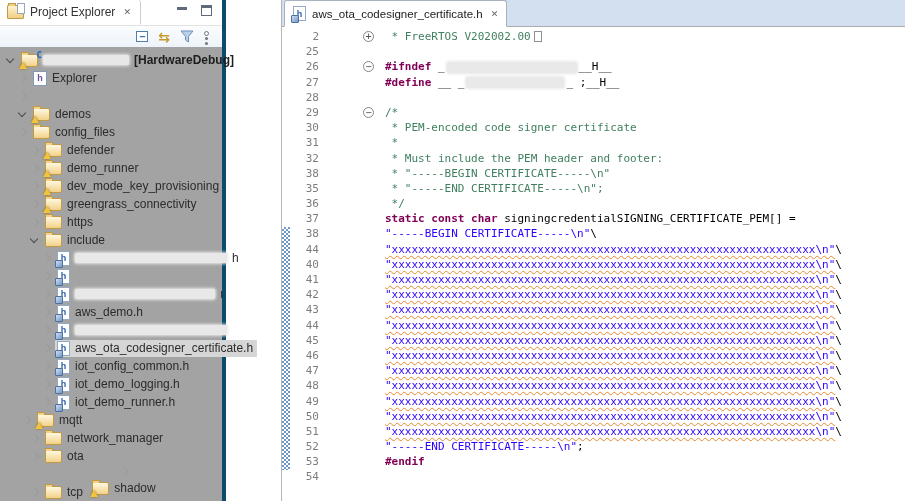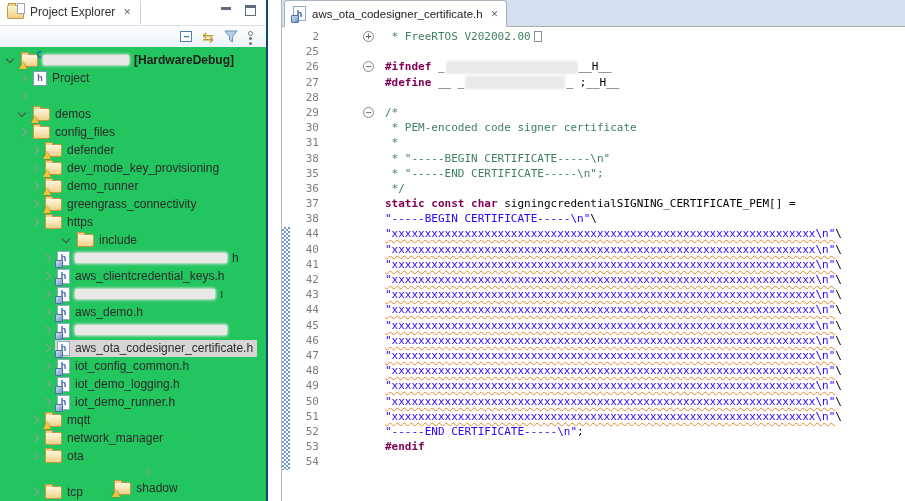--- a/index.html
+++ b/index.html
@@ -1,21 +1,21 @@
 <!DOCTYPE html>
 <html><head>
 <meta charset="utf-8">
 <style>
   html,body{margin:0;padding:0;background:#fff;}
   .app{position:relative;width:905px;height:501px;background:#fff;overflow:hidden;
        font-family:"Liberation Sans",sans-serif;-webkit-font-smoothing:antialiased;}
 
   
-  .explorer{position:absolute;left:0;top:0;width:268px;height:501px;background:#22c55e;
-            border-right:2px solid #0c4a6e;box-sizing:border-box;}
+  .explorer{position:absolute;left:0;top:0;width:226px;height:501px;background:#a3a3a3;
+            border-right:4px solid #0c4a6e;box-sizing:border-box;}
   .vtabbar{position:relative;height:25px;border-bottom:1px solid #e2e2e2;background:#fff;}
   .vtab{position:absolute;left:0;top:0;height:24px;display:flex;align-items:center;gap:6px;
         padding:0 9px 0 7px;background:#fff;border-right:1px solid #c9ced6;border-bottom:1px solid #fff;
         border-radius:0 3px 0 0;}
   .vtab-title{font-size:12px;color:#333;white-space:nowrap;}
   .tclose{font-size:9px;color:#666;margin-left:2px;cursor:pointer;}
   .winbtns{position:absolute;right:10px;top:5px;display:flex;gap:13px;align-items:center;}
   .btn-min{width:11px;height:11px;position:relative;}
   .btn-min::before{content:"";position:absolute;left:0;top:2px;width:10px;height:3px;background:#5f6b7a;}
   .btn-max{width:11px;height:11px;box-sizing:border-box;border:1px solid #5f6b7a;border-top:3px solid #5f6b7a;}
@@ -129,21 +129,21 @@
               <span class="warnmark"></span>
             </span>
             <span class="redact" style="width: 86px;"></span>
             <span class="tlabel bold">[HardwareDebug]</span>
           </span>
         </div>
         <div class="tree-row" style="padding-left: 16px;">
           <span class="chev chev-col"></span>
           <span class="row-content">
             <span class="ticon iincl">h</span>
-            <span class="tlabel">Project</span>
+            <span class="tlabel">Explorer</span>
           </span>
         </div>
         <div class="tree-row" style="padding-left: 16px;">
           <span class="chev chev-col"></span>
         </div>
         <div class="tree-row" style="padding-left: 16px;">
           <span class="chev chev-exp"></span>
           <span class="row-content">
             <span class="ticon ifolder">
               <span class="warnmark"></span>
@@ -166,68 +166,67 @@
             </span>
             <span class="tlabel">defender</span>
           </span>
         </div>
         <div class="tree-row" style="padding-left: 28px;">
           <span class="chev chev-col"></span>
           <span class="row-content">
             <span class="ticon ifolder">
               <span class="warnmark"></span>
             </span>
+            <span class="tlabel">demo_runner</span>
+          </span>
+        </div>
+        <div class="tree-row" style="padding-left: 28px;">
+          <span class="chev chev-col"></span>
+          <span class="row-content">
+            <span class="ticon ifolder">
+              <span class="warnmark"></span>
+            </span>
             <span class="tlabel">dev_mode_key_provisioning</span>
           </span>
         </div>
-        <div class="tree-row" style="padding-left: 28px;">
-          <span class="chev chev-col"></span>
-          <span class="row-content">
-            <span class="ticon ifolder">
-              <span class="warnmark"></span>
-            </span>
-            <span class="tlabel">demo_runner</span>
-          </span>
-        </div>
         <div class="tree-row" style="padding-left: 28px; text-align: right;">
           <span class="chev chev-col"></span>
           <span class="row-content">
             <span class="ticon ifolder">
               <span class="warnmark"></span>
             </span>
             <span class="tlabel">greengrass_connectivity</span>
           </span>
         </div>
         <div class="tree-row" style="padding-left: 28px;">
           <span class="chev chev-col"></span>
           <span class="row-content">
             <span class="ticon ifolder"></span>
             <span class="tlabel">https</span>
           </span>
         </div>
-        <div class="tree-row" style="padding-left: 28px; margin-left: 32px;">
+        <div class="tree-row" style="padding-left: 28px;">
           <span class="chev chev-exp"></span>
           <span class="row-content">
             <span class="ticon ifolder"></span>
             <span class="tlabel">include</span>
           </span>
         </div>
         <div class="tree-row" style="padding-left: 40px;">
           <span class="chev chev-col"></span>
           <span class="row-content">
             <span class="ticon ihfile">h</span>
             <span class="redact" style="width: 152px;"></span>
             <span class="tlabel">h</span>
           </span>
         </div>
         <div class="tree-row" style="padding-left: 40px;">
           <span class="chev chev-col"></span>
           <span class="row-content">
             <span class="ticon ihfile">h</span>
-            <span class="tlabel">aws_clientcredential_keys.h</span>
           </span>
         </div>
         <div class="tree-row" style="padding-left: 40px;">
           <span class="chev chev-col"></span>
           <span class="row-content">
             <span class="ticon ihfile">h</span>
             <span class="redact" style="width: 140px;"></span>
             <span class="tlabel">ı</span>
           </span>
         </div>
@@ -266,21 +265,21 @@
             <span class="tlabel">iot_demo_logging.h</span>
           </span>
         </div>
         <div class="tree-row" style="padding-left: 40px;">
           <span class="chev chev-col"></span>
           <span class="row-content">
             <span class="ticon ihfile">h</span>
             <span class="tlabel">iot_demo_runner.h</span>
           </span>
         </div>
-        <div class="tree-row" style="padding-left: 28px;">
+        <div class="tree-row" style="padding-left: 20px;">
           <span class="chev chev-col"></span>
           <span class="row-content">
             <span class="ticon ifolder">
               <span class="warnmark"></span>
             </span>
             <span class="tlabel">mqtt</span>
           </span>
         </div>
         <div class="tree-row" style="padding-left: 28px;">
           <span class="chev chev-col"></span>
@@ -366,20 +365,25 @@
             <span class="ln">30</span>
             <span class="fslot"></span>
             <span class="ctext"><span class="tk-cmt"> * PEM-encoded code signer certificate</span></span>
           </div>
           <div class="code-line">
             <span class="ln">31</span>
             <span class="fslot"></span>
             <span class="ctext"><span class="tk-cmt"> *</span></span>
           </div>
           <div class="code-line">
+            <span class="ln">32</span>
+            <span class="fslot"></span>
+            <span class="ctext"><span class="tk-cmt"> * Must include the PEM header and footer:</span></span>
+          </div>
+          <div class="code-line">
             <span class="ln">38</span>
             <span class="fslot"></span>
             <span class="ctext"><span class="tk-cmt"> * "-----BEGIN CERTIFICATE-----\n"</span></span>
           </div>
           <div class="code-line">
             <span class="ln">35</span>
             <span class="fslot"></span>
             <span class="ctext"><span class="tk-cmt"> * "-----END CERTIFICATE-----\n";</span></span>
           </div>
           <div class="code-line">

